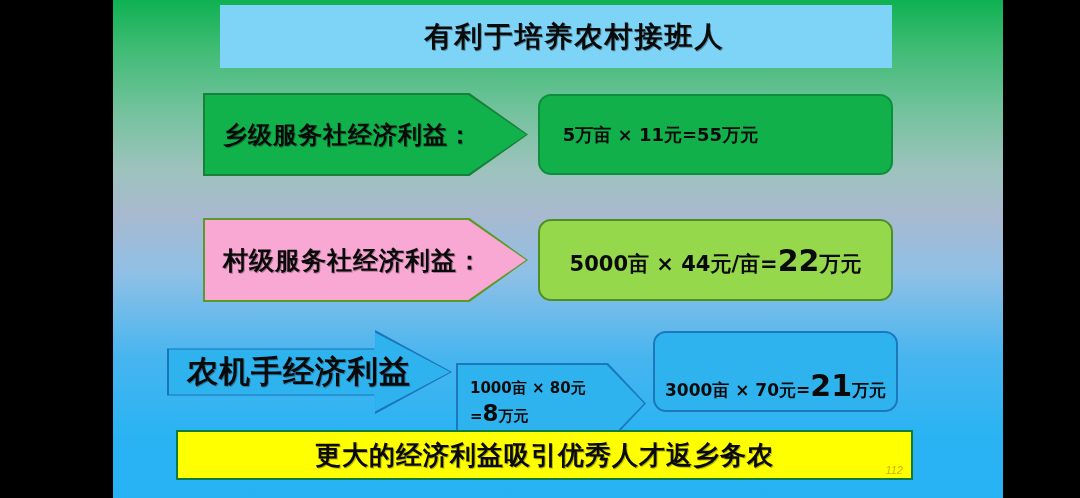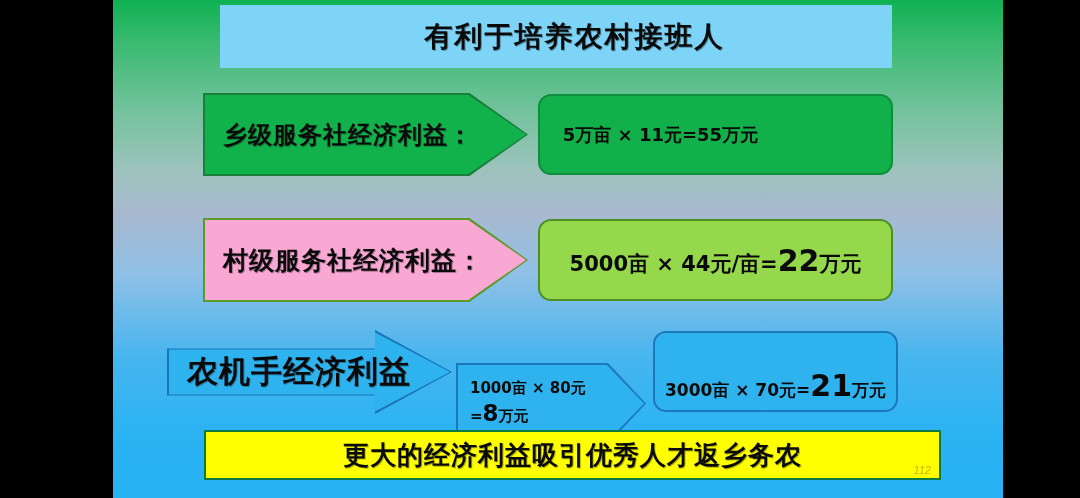--- a/index.html
+++ b/index.html
@@ -163,21 +163,21 @@
   }
   #row3-value-text { font-size: 17px; margin-top: 28px; }
   #row3-value-text .big { font-size: 30px; }
 
   
   #bottom-banner {
     position: absolute;
     left: 63px; top: 430px; width: 737px; height: 50px;
     background: #ffff00;
     border: 2px solid #0e7a3f;
-    display: flex; align-items: center; justify-content: center; margin-left: 28px;
+    display: flex; align-items: center; justify-content: center;
   }
   #bottom-banner-text {
     font-size: 26px; letter-spacing: 1px;
     text-shadow: 1px 1px 0 rgba(0,0,0,.3);
   }
   #page-number {
     position: absolute;
     right: 8px; bottom: 2px;
     font-size: 11px;
     color: #c9b400;

